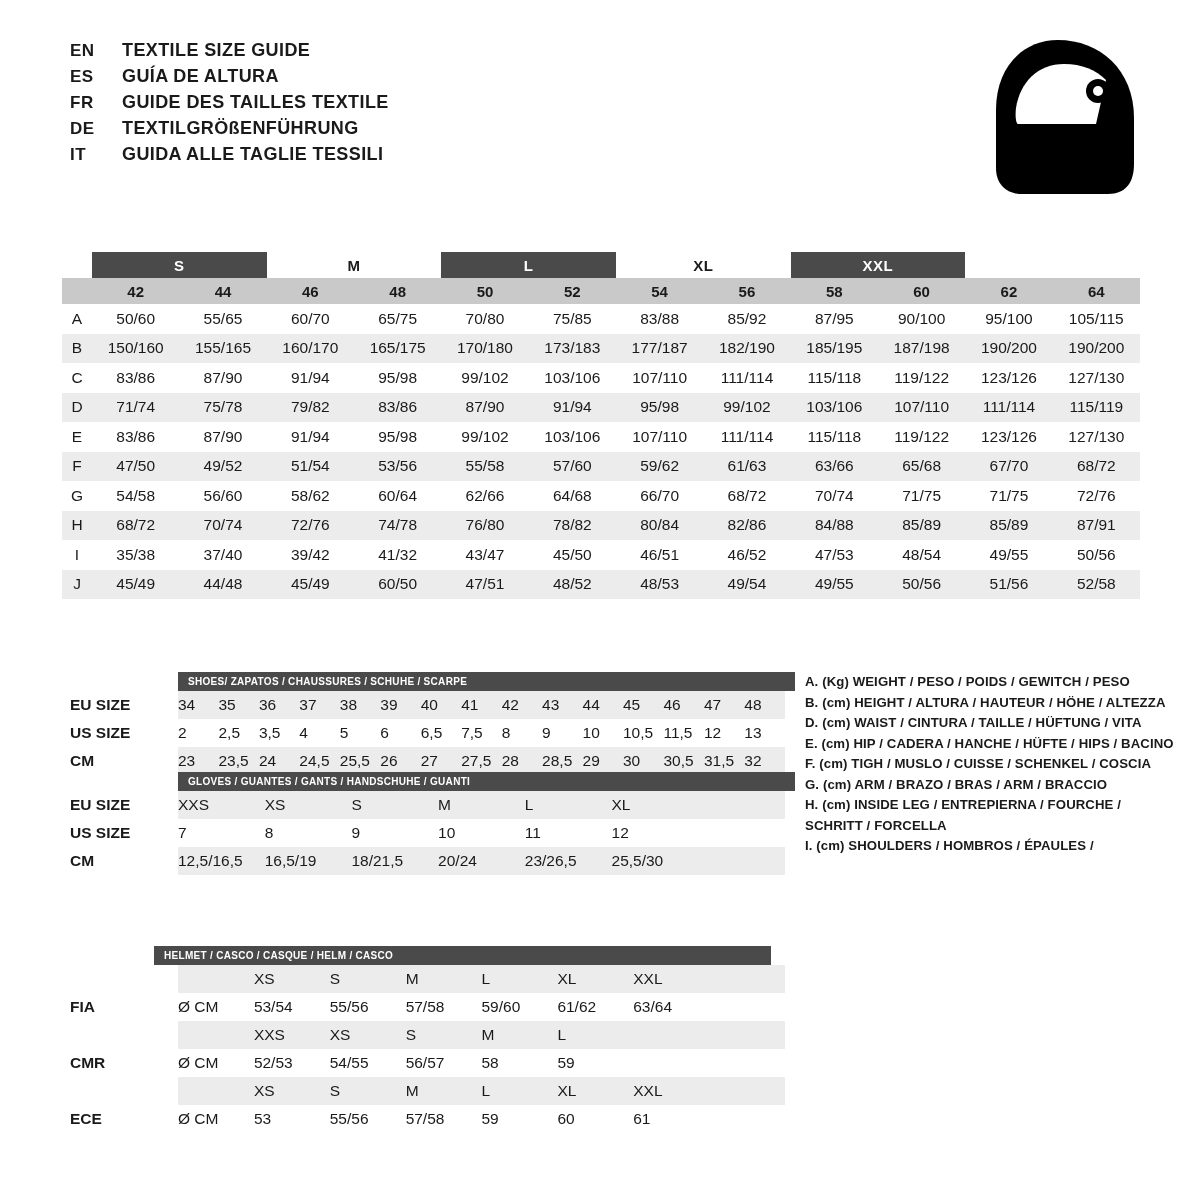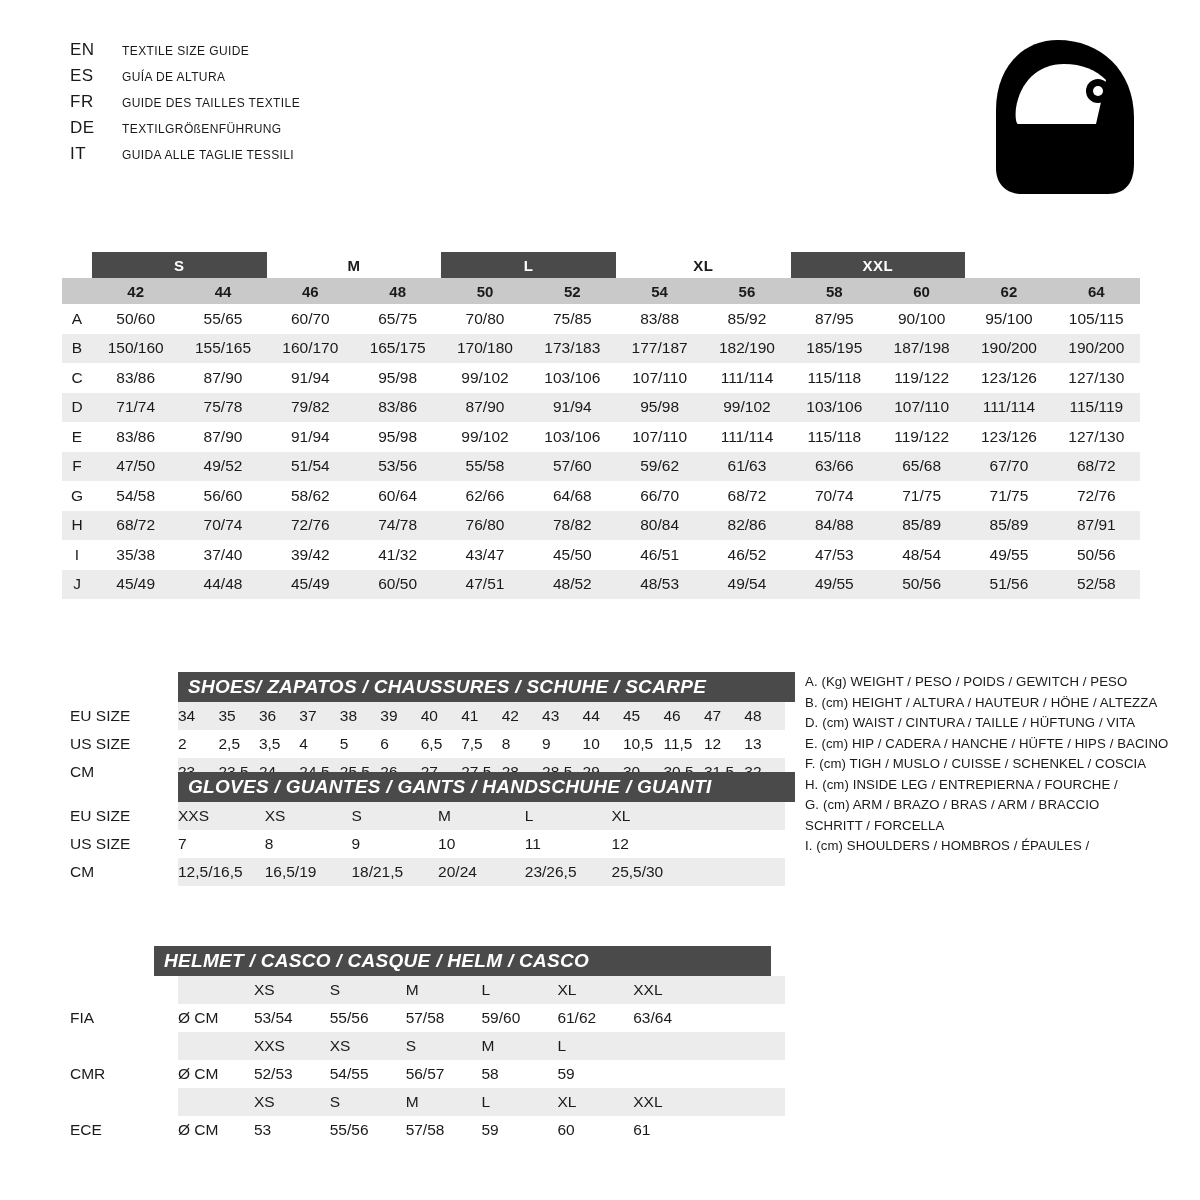--- a/index.html
+++ b/index.html
@@ -8,22 +8,22 @@
     background:#fff;
     font-family:"Liberation Sans", sans-serif;
     color:#1a1a1a;
     overflow:hidden;
   }
   .page{position:relative;width:1200px;height:1200px;}
 
   
   .header{position:absolute;left:70px;top:40px;}
   .hrow{display:flex;align-items:baseline;height:26px;}
-  .hlang{width:52px;font-size:17px;font-weight:normal;letter-spacing:.5px;}
-  .htitle{font-size:12px;font-weight:normal;letter-spacing:.4px;}
+  .hlang{width:52px;font-size:17px;font-weight:bold;letter-spacing:.5px;}
+  .htitle{font-size:18px;font-weight:bold;letter-spacing:.4px;}
 
   .helmet{position:absolute;right:62px;top:34px;width:160px;height:175px;}
 
   
   .maintable{position:absolute;left:62px;top:252px;width:1078px;}
   .maintable table{border-collapse:collapse;width:100%;font-size:15.5px;}
   .maintable td{padding:0;text-align:center;white-space:nowrap;}
 
   .r-sizebar td{height:26px;font-weight:bold;color:#fff;font-size:15px;letter-spacing:.5px;}
   .r-sizebar td.dark{background:#4a4a4a;}
@@ -32,30 +32,30 @@
   .r-nums td{height:26px;background:#c9c9c9;font-weight:bold;font-size:15px;}
   .r-nums td.lab{background:#c9c9c9;}
 
   .drow td{height:29.5px;}
   .drow.odd td{background:#ffffff;}
   .drow.even td{background:#ececec;}
   .lab{width:30px;text-align:left;padding-left:6px;font-weight:normal;}
 
   
   .block{position:absolute;}
-  .bhead{background:#4a4a4a;color:#fff;font-weight:bold;font-size:19px;letter-spacing:.3px;padding:4px 0 4px 10px;font-style:italic;}
+  .bhead{background:#4a4a4a;color:#fff;font-weight:bold;font-size:10px;letter-spacing:.3px;padding:4px 0 4px 10px;}
   .block table{border-collapse:collapse;font-size:15.5px;}
   .block td{padding:0;height:28px;white-space:nowrap;}
-  .rowlab{width:108px;padding-left:10px;font-weight:normal;background:#fff;}
+  .rowlab{width:108px;padding-left:10px;font-weight:bold;background:#fff;}
   .z td{background:#ececec;}
   .w td{background:#ffffff;}
   .rowlab.z,.rowlab.w{background:transparent;}
 
   
-  .legend{position:absolute;left:805px;top:672px;width:380px;font-size:13.2px;line-height:20.5px;letter-spacing:.1px;}
+  .legend{position:absolute;left:805px;top:672px;width:380px;font-size:13.2px;line-height:20.5px;letter-spacing:.1px;font-weight:bold;}
   .legend div{white-space:nowrap;}
 </style>
 </head>
 <body>
 
 <div class="page">
 
   <div class="header">
     <div class="hrow">
       <span class="hlang">EN</span>
@@ -446,19 +446,19 @@
     </tbody>
       </table>
   </div>
 
   <div class="legend">
     <div>A. (Kg) WEIGHT / PESO / POIDS / GEWITCH / PESO</div>
     <div>B. (cm) HEIGHT / ALTURA / HAUTEUR / HÖHE / ALTEZZA</div>
     <div>D. (cm) WAIST / CINTURA / TAILLE / HÜFTUNG / VITA</div>
     <div>E. (cm) HIP / CADERA / HANCHE / HÜFTE / HIPS / BACINO</div>
     <div>F. (cm) TIGH / MUSLO / CUISSE / SCHENKEL / COSCIA</div>
+    <div>G. (cm) ARM / BRAZO / BRAS / ARM / BRACCIO</div>
     <div>H. (cm) INSIDE LEG / ENTREPIERNA / FOURCHE /</div>
-    <div>G. (cm) ARM / BRAZO / BRAS / ARM / BRACCIO</div>
     <div>SCHRITT / FORCELLA</div>
     <div>I. (cm) SHOULDERS / HOMBROS / ÉPAULES /</div>
   </div>
 
 </div>
 
 </body></html>

